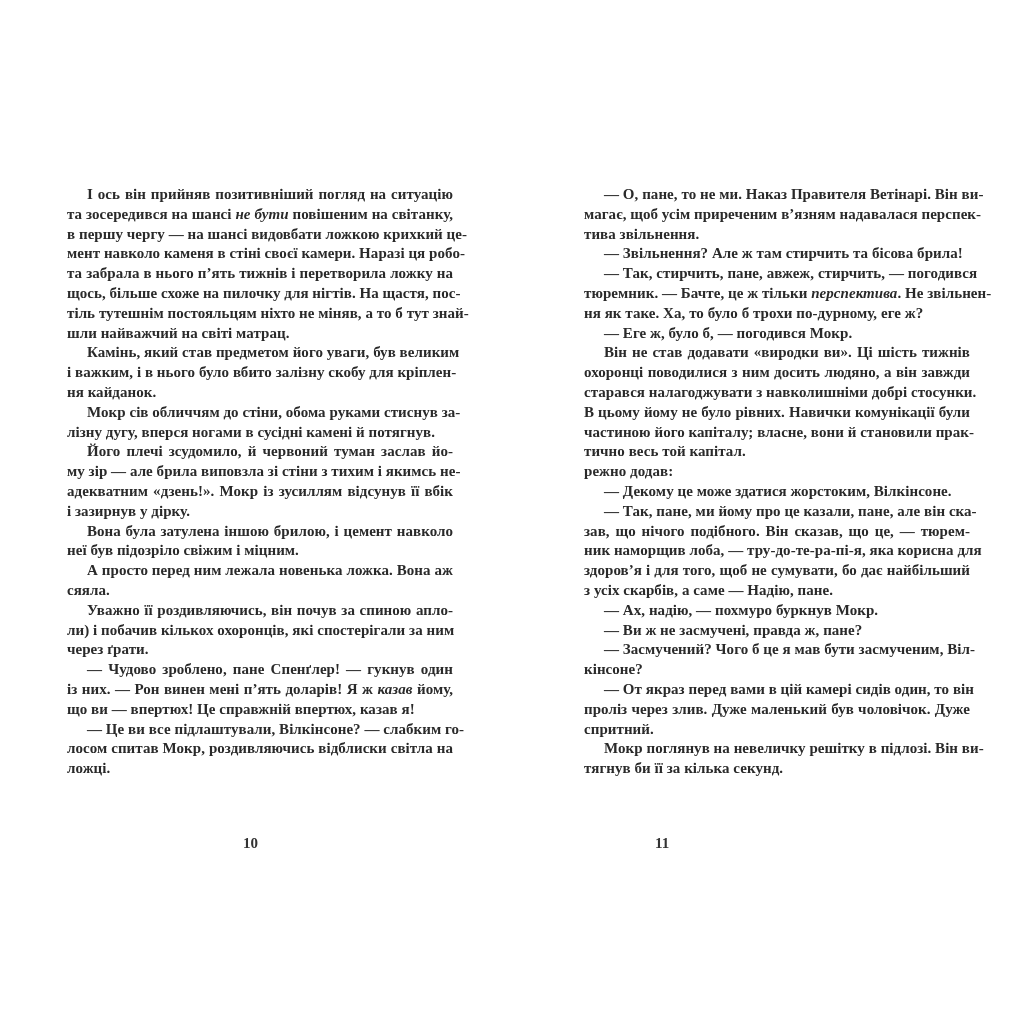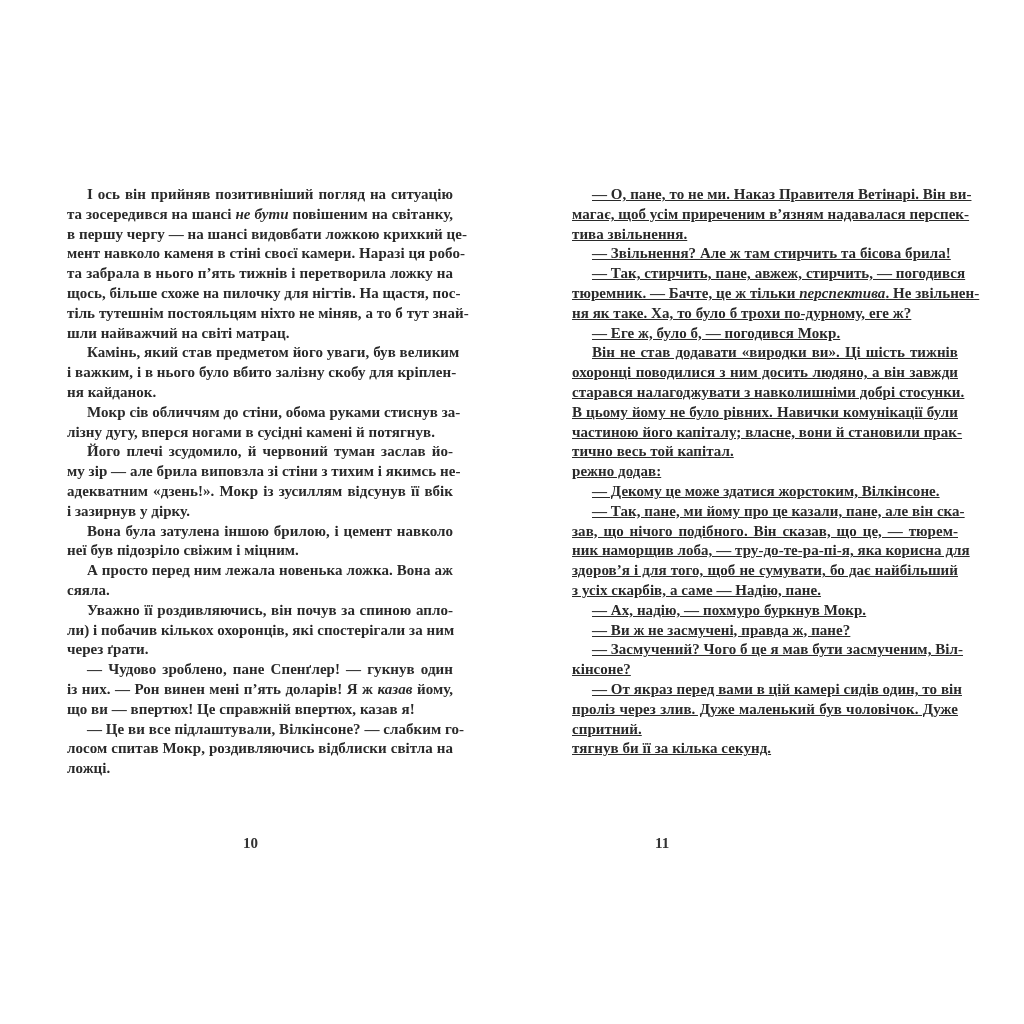--- a/index.html
+++ b/index.html
@@ -26,21 +26,21 @@
   .text-block {
     position: absolute;
     top: 185px;
     width: 386px;
     font-size: 15px;
     line-height: 19.8px;
     font-weight: 600;
     letter-spacing: 0.05px;
   }
   .page-left .text-block { left: 67px; }
-  .page-right .text-block { left: 60px; text-decoration: underline; }
+  .page-right .text-block { left: 72px; }
 
   .line {
     display: block;
     height: 19.8px;
     white-space: nowrap;
     text-align: justify;
     text-align-last: justify;
     overflow: visible;
   }
   .line.indent { padding-left: 20px; }
@@ -120,16 +120,17 @@
       <span class="line">ник наморщив лоба, — тру-до-те-ра-пі-я, яка корисна для</span>
       <span class="line">здоров’я і для того, щоб не сумувати, бо дає найбільший</span>
       <span class="line last">з усіх скарбів, а саме — Надію, пане.</span>
       <span class="line indent last">— Ах, надію, — похмуро буркнув Мокр.</span>
       <span class="line indent last">— Ви ж не засмучені, правда ж, пане?</span>
       <span class="line indent">— Засмучений? Чого б це я мав бути засмученим, Віл-</span>
       <span class="line last">кінсоне?</span>
       <span class="line indent">— От якраз перед вами в цій камері сидів один, то він</span>
       <span class="line">проліз через злив. Дуже маленький був чоловічок. Дуже</span>
       <span class="line last">спритний.</span>
+      <span class="line indent">Мокр поглянув на невеличку решітку в підлозі. Він ви-</span>
       <span class="line last">тягнув би її за кілька секунд.</span>
     </div>
   <div class="page-number">11</div>
 </div>
 
 </body></html>

